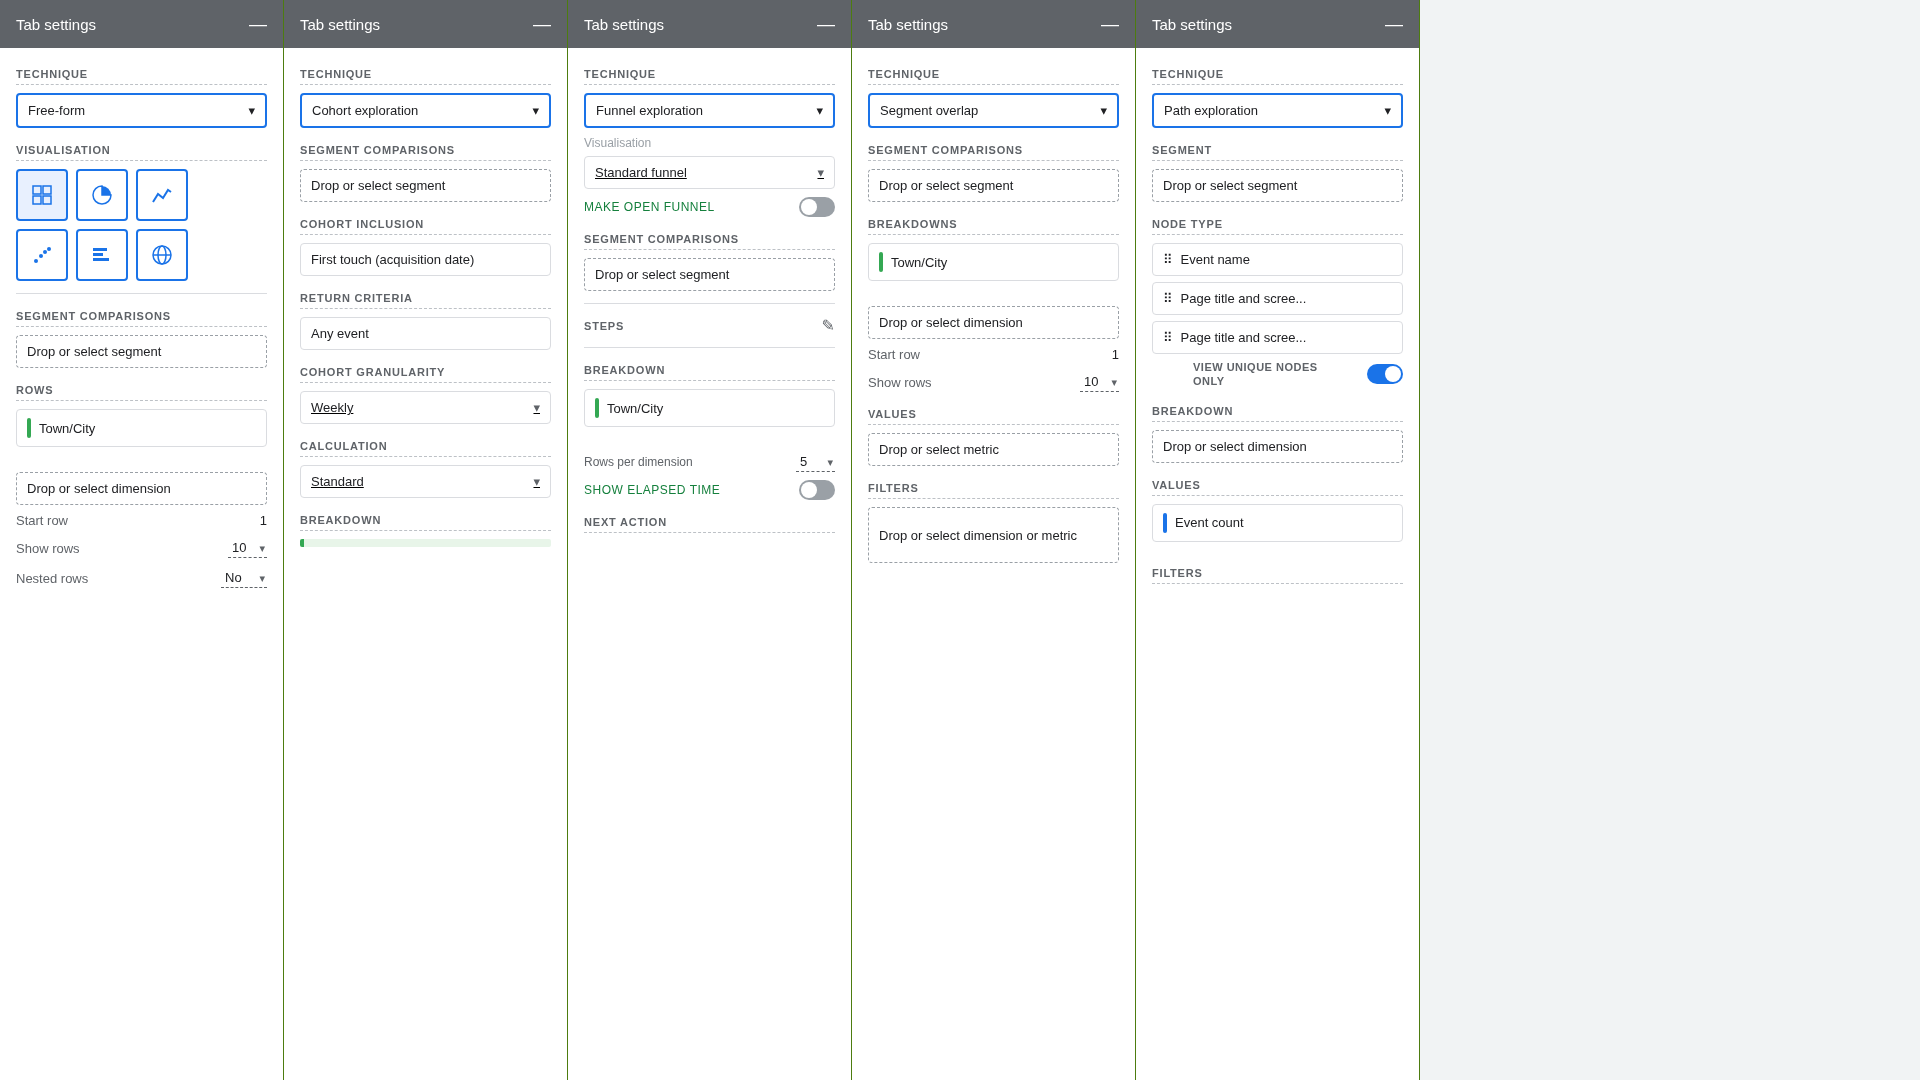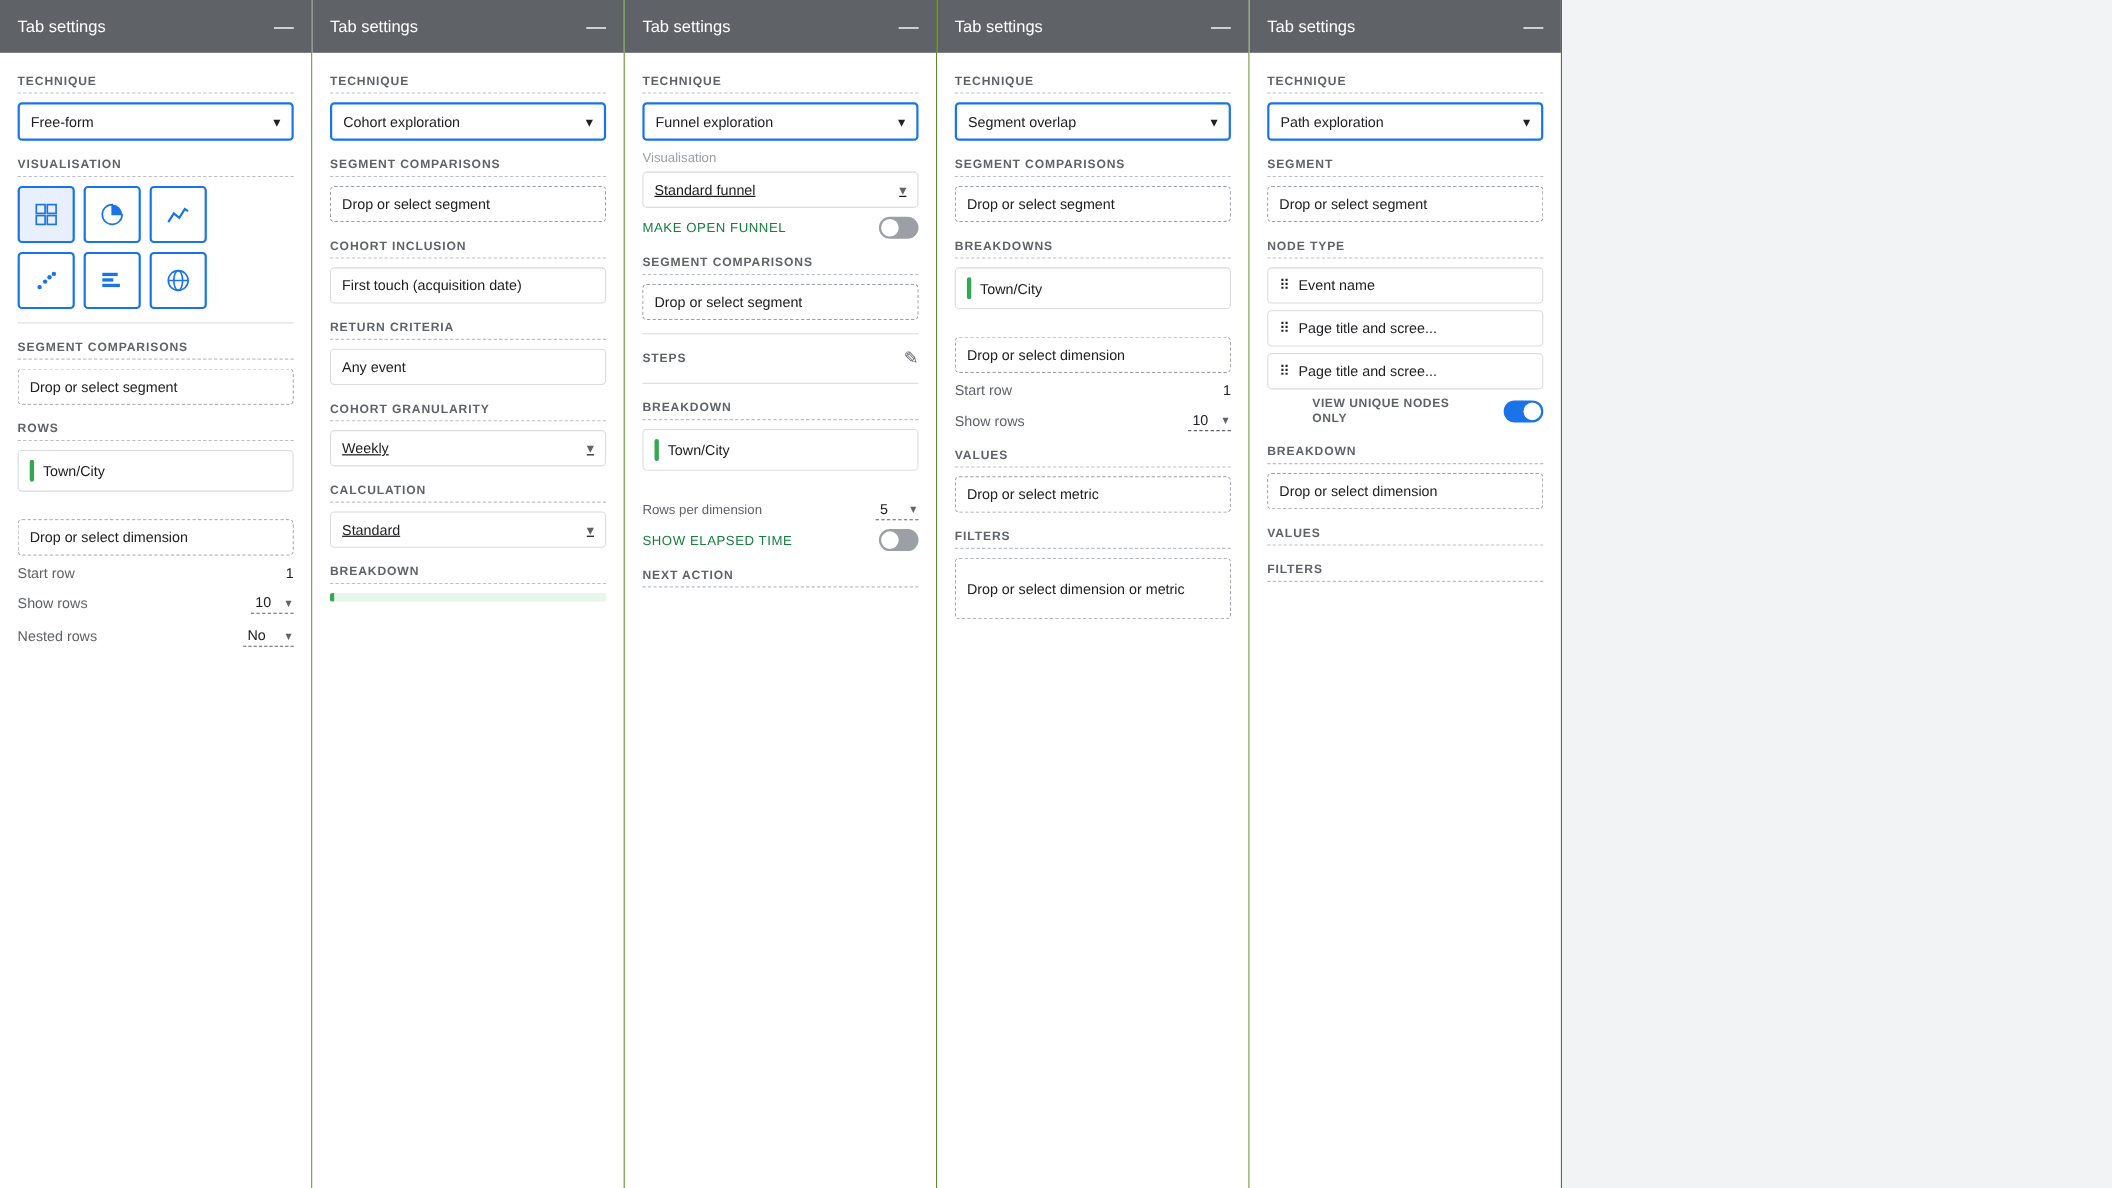--- a/index.html
+++ b/index.html
@@ -591,16 +591,20 @@
       <span class="view-unique-label">VIEW UNIQUE NODES ONLY</span>
       <div class="toggle on"></div>
     </div>
 
     <div class="section-label">BREAKDOWN</div>
     <div class="dropdown-field dashed-border">
       <span>Drop or select dimension</span>
     </div>
 
     <div class="section-label">VALUES</div>
+    <div class="green-bar-item">
+      <div class="blue-bar"></div>
+      <span>Event count</span>
+    </div>
 
     <div class="section-label">FILTERS</div>
   </div>
 </div>
 
 </body></html>

